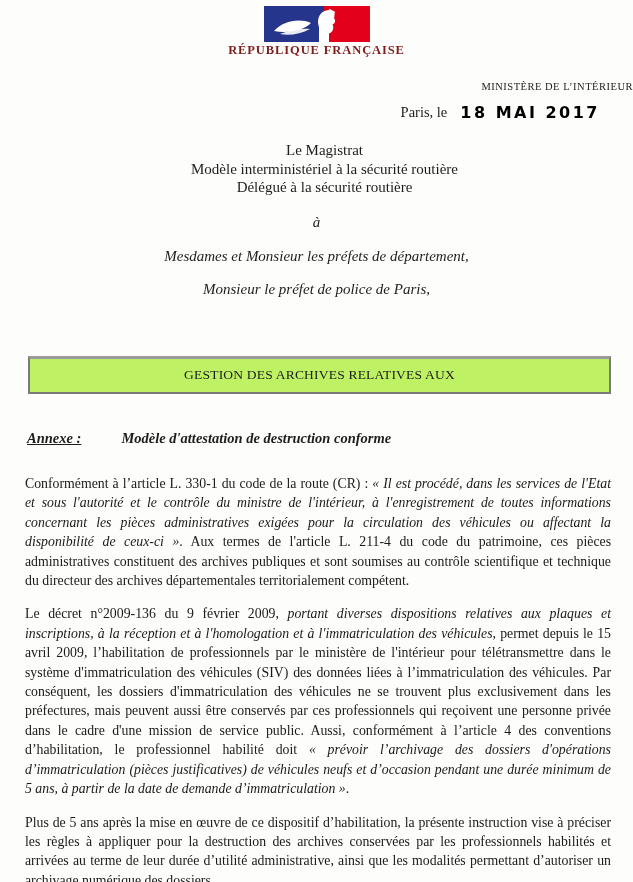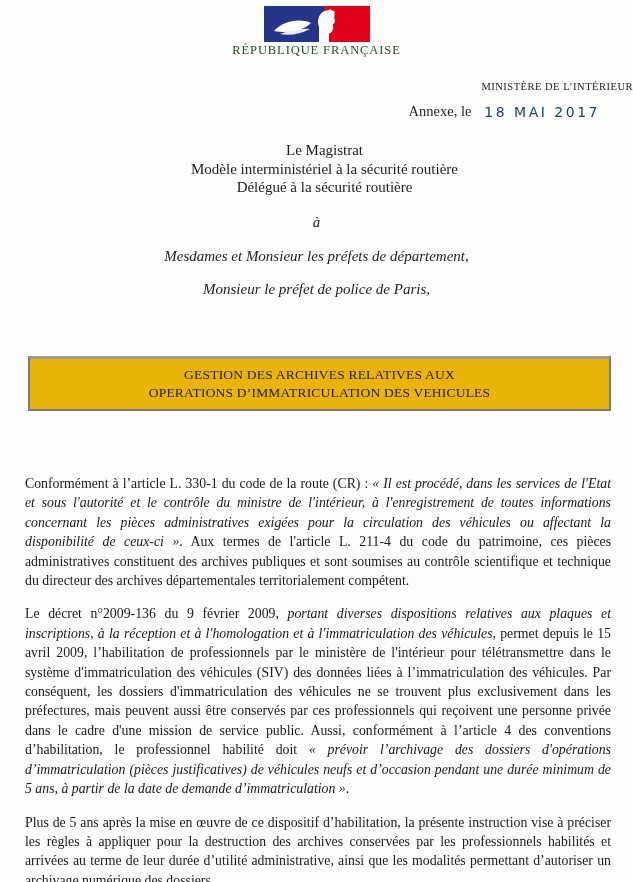--- a/index.html
+++ b/index.html
@@ -14,55 +14,55 @@
   }
 
   
   .logo-block { position: absolute; top: 6px; left: 0; right: 0; text-align: center; }
   .flag-svg { width: 106px; height: 36px; display: block; margin: 0 auto; }
   .motto {
     font-size: 9.5px; font-style: italic; font-weight: bold;
     letter-spacing: 0.4px; margin-top: 2px; color: #222;
   }
   .republic {
-    font-size: 12.5px; font-weight: normal; letter-spacing: 0.9px;
-    margin-top: 1px; color: #14532d;
+    font-size: 12.5px; font-weight: bold; letter-spacing: 0.9px;
+    margin-top: 1px; color: #7f1d1d;
   }
   .ministry {
     position: absolute; top: 81px; left: 0; width: 100%;
     text-align: right; font-size: 10.5px; letter-spacing: 0.5px; color: #222;
   }
 
   
   .dateline { position: absolute; top: 103px; right: 33px; font-size: 14.5px; white-space: nowrap; }
   .date-stamp {
     font-family: "DejaVu Sans", sans-serif;
-    font-weight: normal; font-size: 14px; letter-spacing: 2.5px;
-    color: #0c4a6e; margin-left: 13px; vertical-align: -1px;
+    font-weight: bold; font-size: 16px; letter-spacing: 2.5px;
+    color: #000000; margin-left: 13px; vertical-align: -1px;
   }
 
   
   .sender {
     position: absolute; top: 141px; left: 0; width: 100%;
     text-align: center; font-size: 15px; line-height: 18.5px; margin-left: 8px;
   }
   .salutation {
     position: absolute; top: 214px; left: 0; width: 100%;
     text-align: center; font-style: italic; font-size: 15px;
   }
   .recipients { position: absolute; top: 247px; left: 0; width: 100%; text-align: center; }
   .recipient { font-style: italic; font-size: 15px; line-height: 19px; margin-bottom: 14px; }
 
   
   .subject-box {
     position: absolute; top: 356px; left: 28px; width: 571px;
     border: 2px solid #7a7a7a; border-top: 3px solid #9a9a9a;
     padding: 7px 4px 8px 4px; text-align: center;
     font-size: 13.5px; line-height: 17.5px; letter-spacing: 0.2px; color: #1c1c1c;
-    background: #eab308;
+    background: #bef264;
   }
 
   
   .annex { position: absolute; top: 430px; left: 27px; font-size: 14.5px; font-weight: bold; font-style: italic; }
   .annex-label { text-decoration: underline; display: inline-block; margin-right: 40px; }
 
   
   .body-text {
     position: absolute; top: 474px; left: 25px; width: 586px;
     font-size: 13.8px; line-height: 19.4px; text-align: justify; color: #191919;
@@ -86,41 +86,43 @@
       <path d="M55 36 L55 21 C53 16 54 10 58 6.5 C61.5 3.5 68 3 71 6 C70 8 71 10 70 12 C72 14.5 71 17.5 68.5 18.5 C70.5 22 68.5 26.5 65 27.5 L65 36 Z" fill="#ffffff"></path>
 
       <circle cx="66" cy="4.5" r="1.3" fill="#ffffff"></circle>
     </svg>
     <div class="republic">RÉPUBLIQUE FRANÇAISE</div>
   </div>
 
   <div class="ministry">MINISTÈRE DE L’INTÉRIEUR</div>
 
   <div class="dateline">
-    <span>Annexe, le</span><span class="date-stamp">18 MAI 2017</span>
+    <span>Paris, le</span><span class="date-stamp">18 MAI 2017</span>
   </div>
 
   <div class="sender">
     <div>Le Magistrat</div>
     <div>Modèle interministériel à la sécurité routière</div>
     <div>Délégué à la sécurité routière</div>
   </div>
 
   <div class="salutation">à</div>
 
   <div class="recipients">
     <div class="recipient">Mesdames et Monsieur les préfets de département,</div>
     <div class="recipient">Monsieur le préfet de police de Paris,</div>
   </div>
 
   <div class="subject-box">
     <div>GESTION DES ARCHIVES RELATIVES AUX</div>
-    <div>OPERATIONS D’IMMATRICULATION DES VEHICULES</div>
   </div>
 
+  <div class="annex">
+    <span class="annex-label">Annexe :</span><span>Modèle d'attestation de destruction conforme</span>
+  </div>
 
   <div class="body-text">
     <p><span>Conformément à l’article L. 330-1 du code de la route (CR) : </span><span class="seg-italic">« Il est procédé, dans les services de l'Etat et sous l'autorité et le contrôle du ministre de l'intérieur, à l'enregistrement de toutes informations concernant les pièces administratives exigées pour la circulation des véhicules ou affectant la disponibilité de ceux-ci »</span><span>. Aux termes de l'article L. 211-4 du code du patrimoine, ces pièces administratives constituent des archives publiques et sont soumises au contrôle scientifique et technique du directeur des archives départementales territorialement compétent.</span></p>
     <p><span>Le décret n°2009-136 du 9 février 2009, </span><span class="seg-italic">portant diverses dispositions relatives aux plaques et inscriptions, à la réception et à l'homologation et à l'immatriculation des véhicules</span><span>, permet depuis le 15 avril 2009, l’habilitation de professionnels par le ministère de l'intérieur pour télétransmettre dans le système d'immatriculation des véhicules (SIV) des données liées à l’immatriculation des véhicules. Par conséquent, les dossiers d'immatriculation des véhicules ne se trouvent plus exclusivement dans les préfectures, mais peuvent aussi être conservés par ces professionnels qui reçoivent une personne privée dans le cadre d'une mission de service public. Aussi, conformément à l’article 4 des conventions d’habilitation, le professionnel habilité doit </span><span class="seg-italic">« prévoir l’archivage des dossiers d'opérations d’immatriculation (pièces justificatives) de véhicules neufs et d’occasion pendant une durée minimum de 5 ans, à partir de la date de demande d’immatriculation »</span><span>.</span></p>
     <p><span>Plus de 5 ans après la mise en œuvre de ce dispositif d’habilitation, la présente instruction vise à préciser les règles à appliquer pour la destruction des archives conservées par les professionnels habilités et arrivées au terme de leur durée d’utilité administrative, ainsi que les modalités permettant d’autoriser un archivage numérique des dossiers.</span></p>
   </div>
 
 </div>
 
 </body></html>

